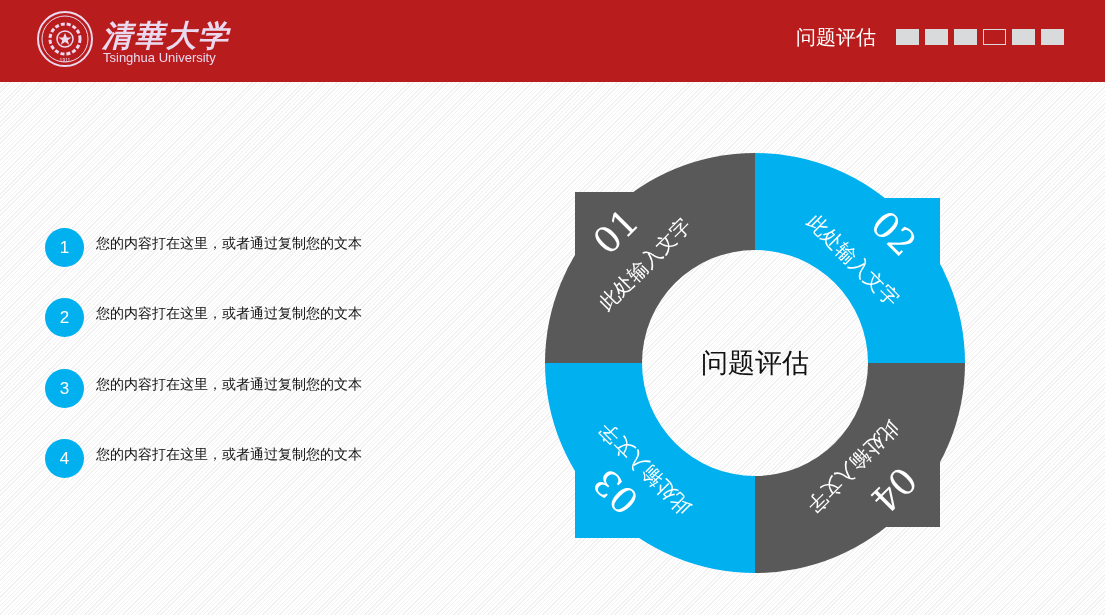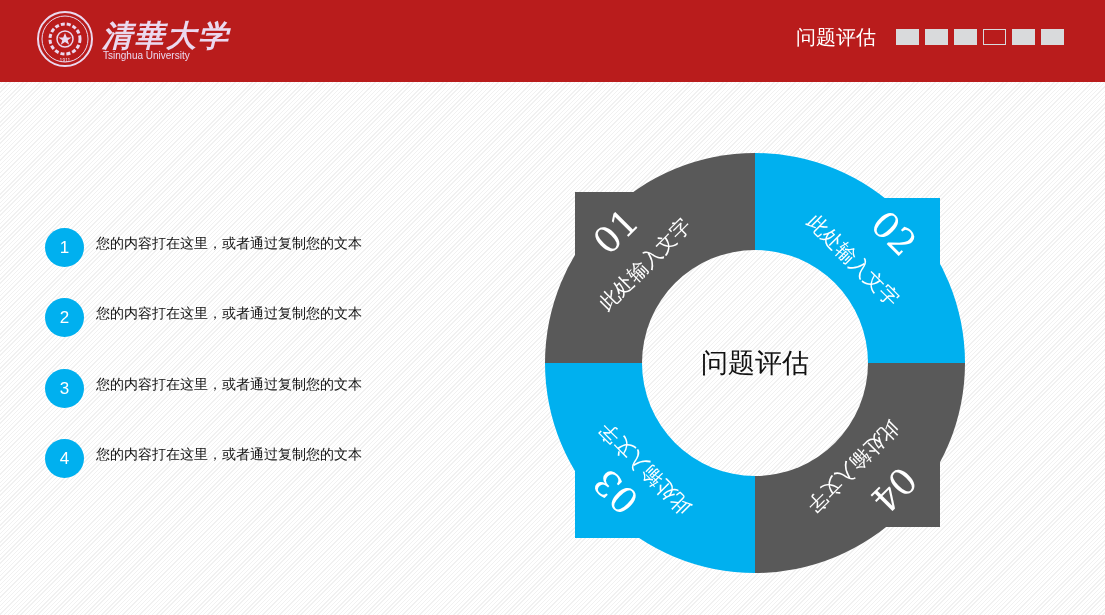--- a/index.html
+++ b/index.html
@@ -14,21 +14,21 @@
     background:#b91c1c;
   }
   .logo { position:absolute; left:36px; top:10px; width:180px; height:62px; }
   .seal { position:absolute; left:0; top:0; width:58px; height:58px; }
   .logo-cn {
     position:absolute; left:66px; top:6px; font-size:30px; color:#ebd9ef;
     font-family:"DejaVu Serif", serif; font-style:italic; font-weight:bold; letter-spacing:2px;
     white-space:nowrap;
   }
   .logo-en {
-    position:absolute; left:67px; top:40px; font-size:10px; color:#ebd9ef;
+    position:absolute; left:67px; top:40px; font-size:13px; color:#ebd9ef;
     font-family:"Liberation Sans", sans-serif; white-space:nowrap;
   }
   .header-title {
     position:absolute; left:796px; top:24px; font-size:20px; color:#ffffff;
     white-space:nowrap;
   }
   .pager { position:absolute; left:896px; top:29px; display:flex; gap:6px; }
   .pager .sq {
     width:23px; height:16px; background:#d9dadc; box-sizing:border-box; cursor:pointer;
   }

